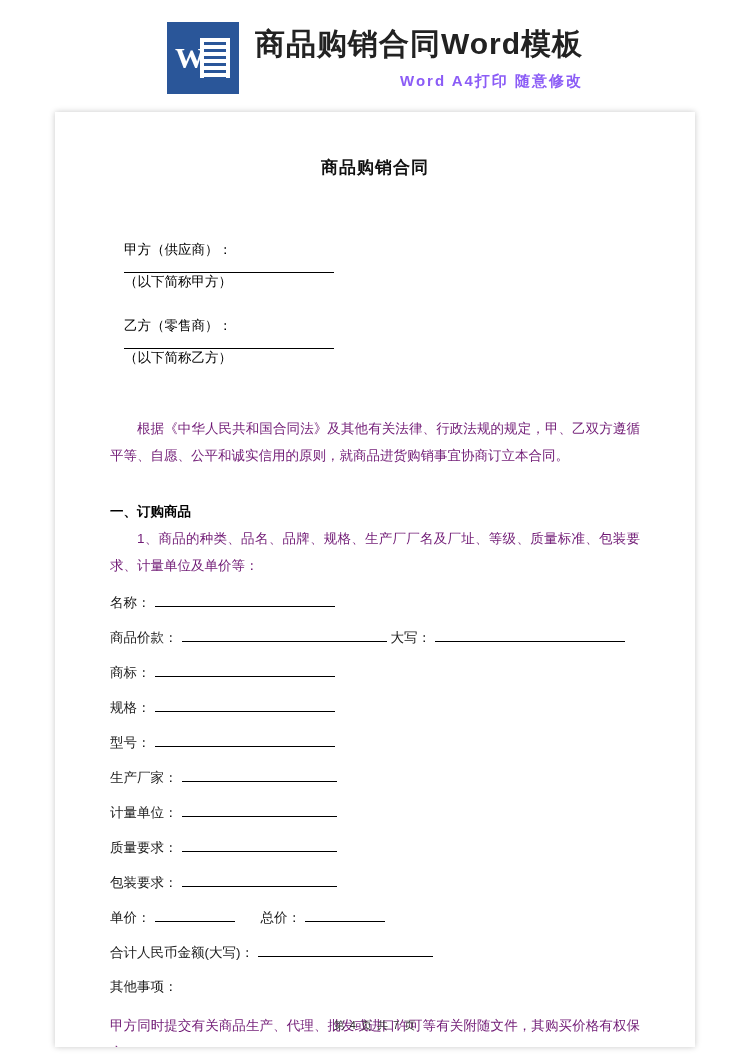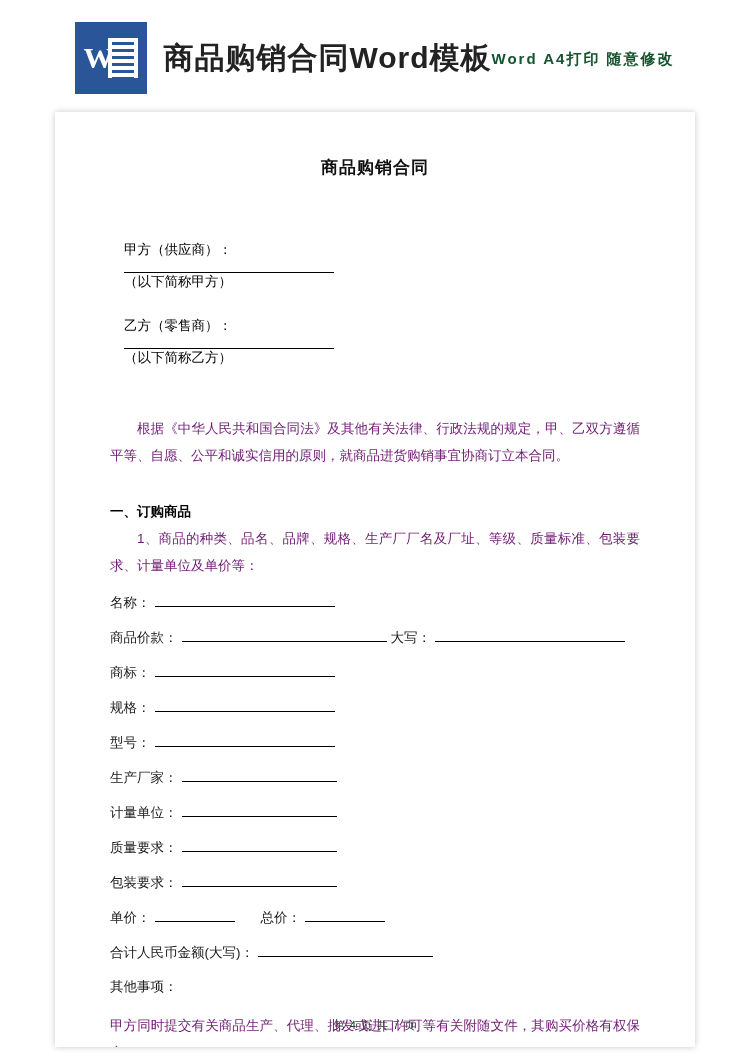--- a/index.html
+++ b/index.html
@@ -59,36 +59,36 @@
     top: 16px;
   }
   .word-logo .doc span {
     display: block;
     height: 3px;
     background: #2a5699;
     margin: 4px 4px 0 4px;
   }
   .banner-text {
     display: flex;
-    flex-direction: row;
+    flex-direction: column;
     justify-content: center;
   }
   .banner-title {
     font-size: 30px;
     font-weight: bold;
     color: #222222;
     letter-spacing: 1px;
     line-height: 1.2;
   }
   .banner-sub {
     font-size: 15px;
-    color: #14532d;
+    color: #8b5cf6;
     letter-spacing: 2px;
     margin-top: 10px;
-    text-align: center;
+    text-align: right;
     font-weight: bold;
   }
 
   
   .page-wrap {
     position: absolute;
     left: 55px;
     top: 112px;
     width: 640px;
     height: 935px;

